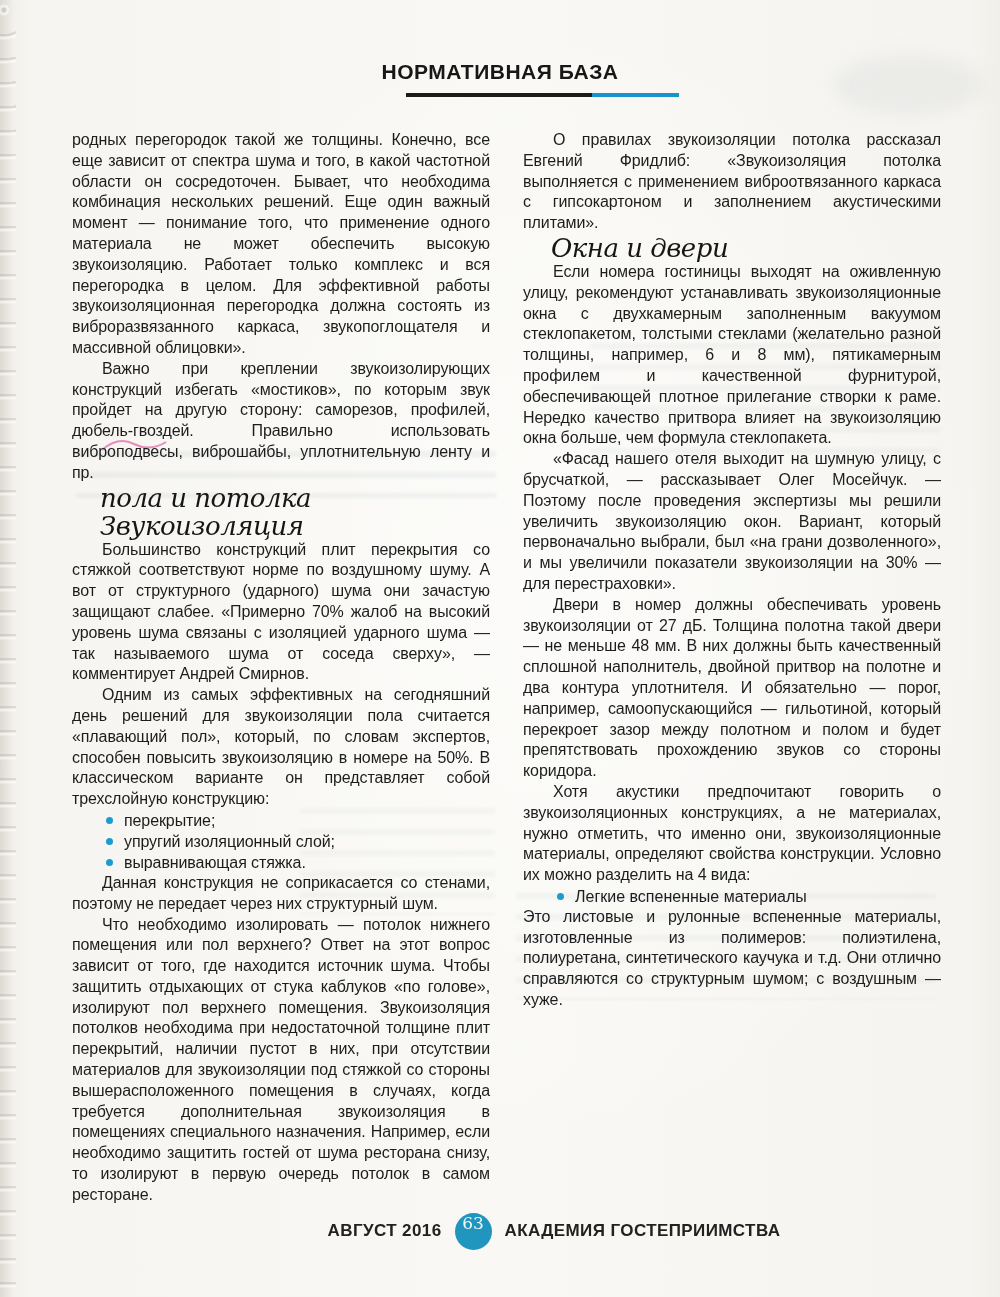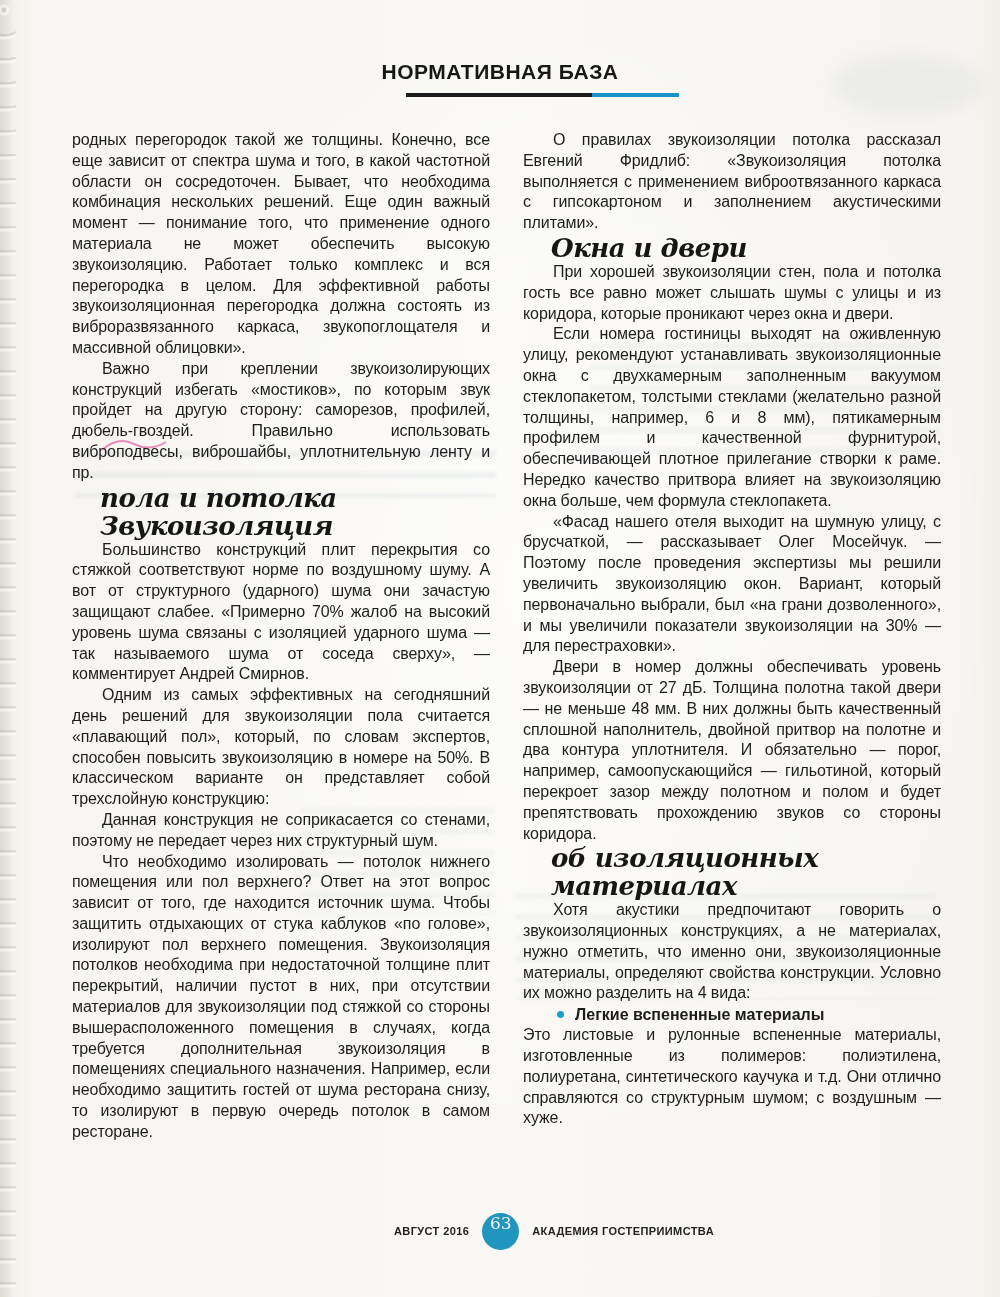--- a/index.html
+++ b/index.html
@@ -40,49 +40,49 @@
 
   
   .columns{position:absolute;left:72px;top:130px;width:869px;display:flex;gap:33px;}
   .col{width:425px;}
   p.body{
     margin:0;font-size:16px;line-height:20.8px;text-align:justify;
     letter-spacing:-0.1px;color:#1d1d1d;
   }
   p.indent{text-indent:30px;}
   h2.section{
-    margin:0;font-family:"DejaVu Serif", serif;font-style:italic;font-weight:700;
+    margin:0;font-family:"DejaVu Serif", serif;font-style:italic;font-weight:400;
     font-size:26px;line-height:28px;color:#161616;letter-spacing:-0.5px;
     padding-left:28px;
   }
   h2.section span{display:block;}
   .h-left{margin-top:28px;margin-bottom:15px;}
   .h-windows{margin-top:36px;margin-bottom:20px;}
   .h-materials{margin-top:30px;margin-bottom:13px;}
 
   ul.dot-list{list-style:none;margin:0;padding:0;}
   ul.dot-list li{
     position:relative;padding-left:52px;font-size:16px;line-height:21px;
     letter-spacing:-0.1px;
   }
   ul.dot-list li .dot, .lead-dot{
     position:absolute;left:34px;top:7px;width:7px;height:7px;border-radius:50%;
     background:#1a9cd0;
   }
-  .bullet-bold{position:relative;padding-left:52px;font-size:16px;line-height:21px;font-weight:700;}
+  .bullet-bold{position:relative;padding-left:52px;font-size:16px;line-height:21px;font-weight:400;}
   .bullet-bold .lead-dot{left:34px;top:7px;}
 
   
   .page-footer{
     position:absolute;left:0;top:1211px;width:1000px;height:40px;
     display:flex;align-items:center;justify-content:center;gap:13px;
     transform:translateX(54px);
   }
   .footer-issue,.footer-magazine{
-    font-size:11px;font-weight:700;letter-spacing:.4px;color:#222;
+    font-size:17px;font-weight:700;letter-spacing:.4px;color:#222;
   }
   .page-badge{
     width:37px;height:37px;border-radius:50%;background:#2095bd;
     display:flex;justify-content:center;
     color:#f2f7f8;font-family:"DejaVu Serif", serif;font-size:17px;
   }
 
   
   .ghost{
     position:absolute;pointer-events:none;
@@ -122,39 +122,51 @@
       <p class="body indent">Важно при креплении звукоизолирующих конструкций избегать «мостиков», по которым звук пройдет на другую сторону: саморезов, профилей, дюбель-гвоздей. Правильно использовать виброподвесы, виброшайбы, уплотнительную ленту и пр.</p>
 
       <h2 class="section h-left">
         <span>пола и потолка</span>
         <span>Звукоизоляция</span>
       </h2>
 
       <p class="body indent">Большинство конструкций плит перекрытия со стяжкой соответствуют норме по воздушному шуму. А вот от структурного (ударного) шума они зачастую защищают слабее. «Примерно 70% жалоб на высокий уровень шума связаны с изоляцией ударного шума — так называемого шума от соседа сверху», — комментирует Андрей Смирнов.</p>
       <p class="body indent">Одним из самых эффективных на сегодняшний день решений для звукоизоляции пола считается «плавающий пол», который, по словам экспертов, способен повысить звукоизоляцию в номере на 50%. В классическом варианте он представляет собой трехслойную конструкцию:</p>
 
+      <ul class="dot-list">
+        <li>
+          <span class="dot"></span>
+          <span>перекрытие;</span>
+        </li>
+        <li>
+          <span class="dot"></span>
+          <span>упругий изоляционный слой;</span>
+        </li>
+        <li>
+          <span class="dot"></span>
+          <span>выравнивающая стяжка.</span>
+        </li>
+      </ul>
 
       <p class="body indent">Данная конструкция не соприкасается со стенами, поэтому не передает через них структурный шум.</p>
       <p class="body indent">Что необходимо изолировать — потолок нижнего помещения или пол верхнего? Ответ на этот вопрос зависит от того, где находится источник шума. Чтобы защитить отдыхающих от стука каблуков «по голове», изолируют пол верхнего помещения. Звукоизоляция потолков необходима при недостаточной толщине плит перекрытий, наличии пустот в них, при отсутствии материалов для звукоизоляции под стяжкой со стороны вышерасположенного помещения в случаях, когда требуется дополнительная звукоизоляция в помещениях специального назначения. Например, если необходимо защитить гостей от шума ресторана снизу, то изолируют в первую очередь потолок в самом ресторане.</p>
     </div>
 
     <div class="col">
       <p class="body indent">О правилах звукоизоляции потолка рассказал Евгений Фридлиб: «Звукоизоляция потолка выполняется с применением виброотвязанного каркаса с гипсокартоном и заполнением акустическими плитами».</p>
 
       <h2 class="section h-windows">
         <span>Окна и двери</span>
       </h2>
 
-      <p class="body indent">При хорошей звукоизоляции стен, пола и потолка гость все равно может слышать шумы с улицы и из коридора, которые проникают через окна и двери.</p>
       <p class="body indent">Если номера гостиницы выходят на оживленную улицу, рекомендуют устанавливать звукоизоляционные окна с двухкамерным заполненным вакуумом стеклопакетом, толстыми стеклами (желательно разной толщины, например, 6 и 8 мм), пятикамерным профилем и качественной фурнитурой, обеспечивающей плотное прилегание створки к раме. Нередко качество притвора влияет на звукоизоляцию окна больше, чем формула стеклопакета.</p>
       <p class="body indent">«Фасад нашего отеля выходит на шумную улицу, с брусчаткой, — рассказывает Олег Мосейчук. — Поэтому после проведения экспертизы мы решили увеличить звукоизоляцию окон. Вариант, который первоначально выбрали, был «на грани дозволенного», и мы увеличили показатели звукоизоляции на 30% — для перестраховки».</p>
       <p class="body indent">Двери в номер должны обеспечивать уровень звукоизоляции от 27 дБ. Толщина полотна такой двери — не меньше 48 мм. В них должны быть качественный сплошной наполнитель, двойной притвор на полотне и два контура уплотнителя. И обязательно — порог, например, самоопускающийся — гильотиной, который перекроет зазор между полотном и полом и будет препятствовать прохождению звуков со стороны коридора.</p>
 
       <h2 class="section h-materials">
-        <span>об изоляционных материалах</span>
       </h2>
 
       <p class="body indent">Хотя акустики предпочитают говорить о звукоизоляционных конструкциях, а не материалах, нужно отметить, что именно они, звукоизоляционные материалы, определяют свойства конструкции. Условно их можно разделить на 4 вида:</p>
 
       <div class="bullet-bold">
         <span class="lead-dot"></span>
         <span>Легкие вспененные материалы</span>
       </div>
 
       <p class="body">Это листовые и рулонные вспененные материалы, изготовленные из полимеров: полиэтилена, полиуретана, синтетического каучука и т.д. Они отлично справляются со структурным шумом; с воздушным — хуже.</p>

